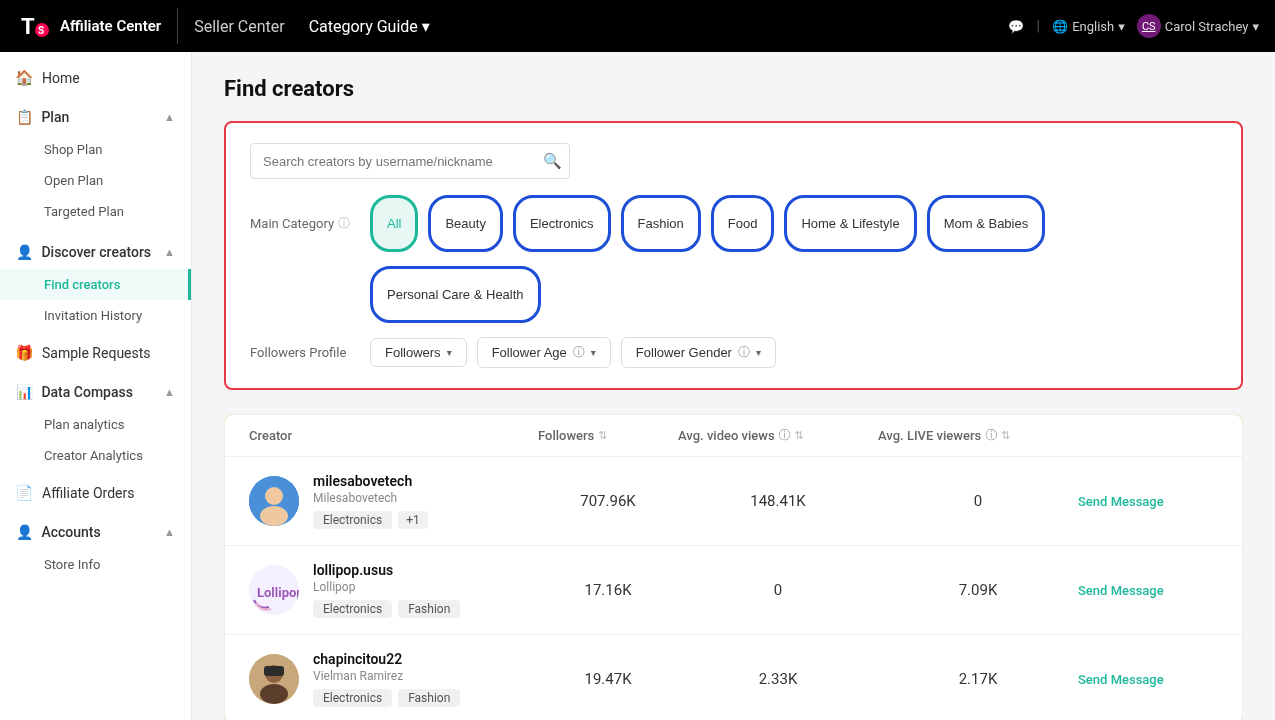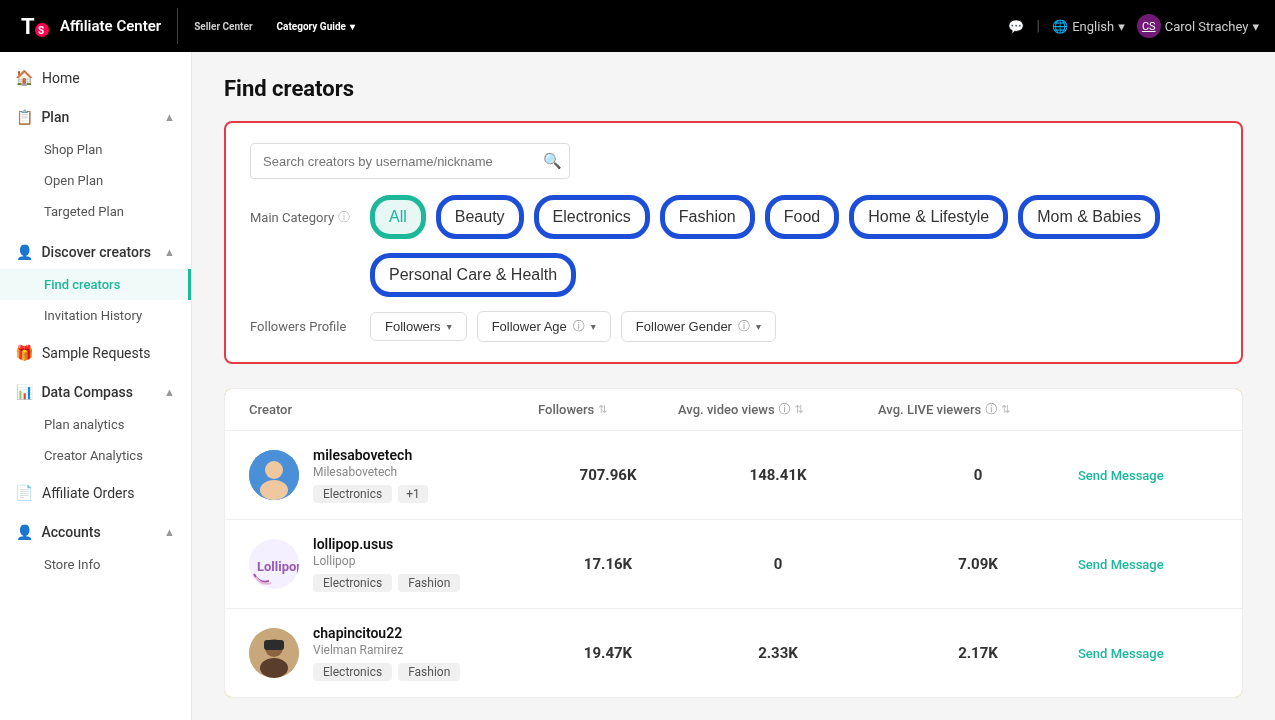--- a/index.html
+++ b/index.html
@@ -7,21 +7,21 @@
 
     
     .top-nav {
       display: flex; align-items: center; background: #000; color: #fff;
       height: 52px; padding: 0 16px; gap: 16px; position: fixed; top: 0; left: 0; right: 0; z-index: 100;
     }
     .brand { display: flex; align-items: center; gap: 8px; border-right: 1px solid #444; padding-right: 16px; }
     .brand-logo { width: 36px; height: 36px; }
     .brand-title { font-size: 15px; font-weight: 600; white-space: nowrap; }
     .nav-links { display: flex; align-items: center; gap: 24px; flex: 1; }
-    .nav-link { color: #ccc; text-decoration: none; font-size: 10px; cursor: pointer; font-weight: bold; }
+    .nav-link { color: #ccc; text-decoration: none; font-size: 16px; cursor: pointer; }
     .nav-link.active { color: #fff; }
     .nav-link-with-arrow { display: flex; align-items: center; gap: 4px; }
     .nav-right { display: flex; align-items: center; gap: 12px; margin-left: auto; }
     .nav-right-item { display: flex; align-items: center; gap: 4px; color: #ccc; font-size: 13px; cursor: pointer; }
     .divider-v { color: #555; }
 
     
     .layout { display: flex; margin-top: 52px; }
     .sidebar { width: 192px; background: #fff; height: calc(100vh - 52px); position: fixed; left: 0; top: 52px; overflow-y: auto; border-right: 1px solid #e8e8e8; padding: 8px 0; }
     .sidebar-section { padding: 4px 0; }
@@ -47,22 +47,22 @@
       width: 320px; height: 36px; border: 1px solid #ddd; border-radius: 4px;
       padding: 0 36px 0 12px; font-size: 13px; outline: none; color: #333;
     }
     .search-icon-btn {
       position: absolute; right: 8px; background: none; border: none; cursor: pointer; color: #999; font-size: 15px;
     }
 
     .filter-row { display: flex; align-items: center; gap: 10px; margin-bottom: 14px; flex-wrap: wrap; }
     .filter-label { color: #666; font-size: 13px; white-space: nowrap; min-width: 110px; display: flex; align-items: center; gap: 4px; }
     .tag-btn {
-      padding: 8px 14px; border-radius: 20px; border: 5px solid #1d4ed8; background: #fff;
-      font-size: 16px; cursor: pointer; color: #333; white-space: nowrap;
+      padding: 18px 14px; border-radius: 20px; border: 3px solid #1d4ed8; background: #fff;
+      font-size: 13px; cursor: pointer; color: #333; white-space: nowrap;
     }
     .tag-btn.selected { background: #e6f7f4; border-color: #1db89a; color: #1db89a; font-weight: 500; }
 
     .profile-row { display: flex; align-items: center; gap: 10px; flex-wrap: wrap; }
     .dropdown-btn {
       display: flex; align-items: center; gap: 6px; padding: 6px 14px;
       border: 1px solid #ddd; border-radius: 6px; background: #fff; font-size: 13px;
       cursor: pointer; color: #333; white-space: nowrap;
     }
     .dropdown-arrow { font-size: 10px; color: #666; }
@@ -78,21 +78,21 @@
     .creator-row:last-child { border-bottom: none; }
 
     .creator-info { display: flex; align-items: center; gap: 14px; }
     .avatar-placeholder { width: 50px; height: 50px; border-radius: 50%; display: flex; align-items: center; justify-content: center; font-weight: 700; font-size: 16px; flex-shrink: 0; }
     .creator-name { font-weight: 600; font-size: 14px; color: #111; margin-bottom: 2px; }
     .creator-handle { font-size: 12px; color: #888; margin-bottom: 6px; }
     .tags { display: flex; gap: 6px; flex-wrap: wrap; }
     .tag { padding: 2px 10px; border-radius: 4px; background: #f0f0f0; font-size: 12px; color: #555; }
     .tag-count { padding: 2px 8px; border-radius: 4px; background: #f0f0f0; font-size: 12px; color: #555; }
 
-    .stat-val { font-size: 15px; color: #333; text-align: center; font-weight: bold; }
+    .stat-val { font-size: 15px; color: #333; text-align: center; }
     .send-msg { color: #1db89a; font-size: 13px; cursor: pointer; font-weight: 500; }
 
     
     .avatar-miles { background: #4a90d9; }
   </style>
 </head>
 <body>
 
 <nav class="top-nav">
   <div class="brand">

